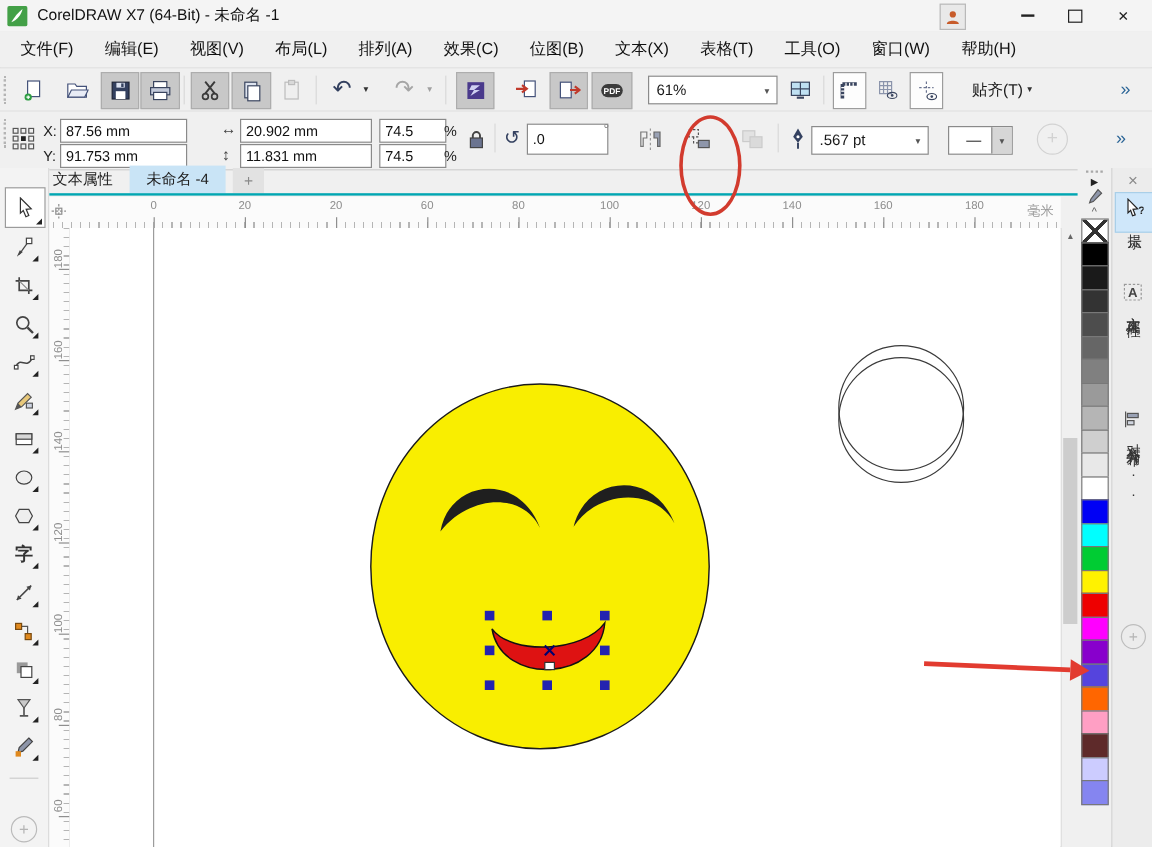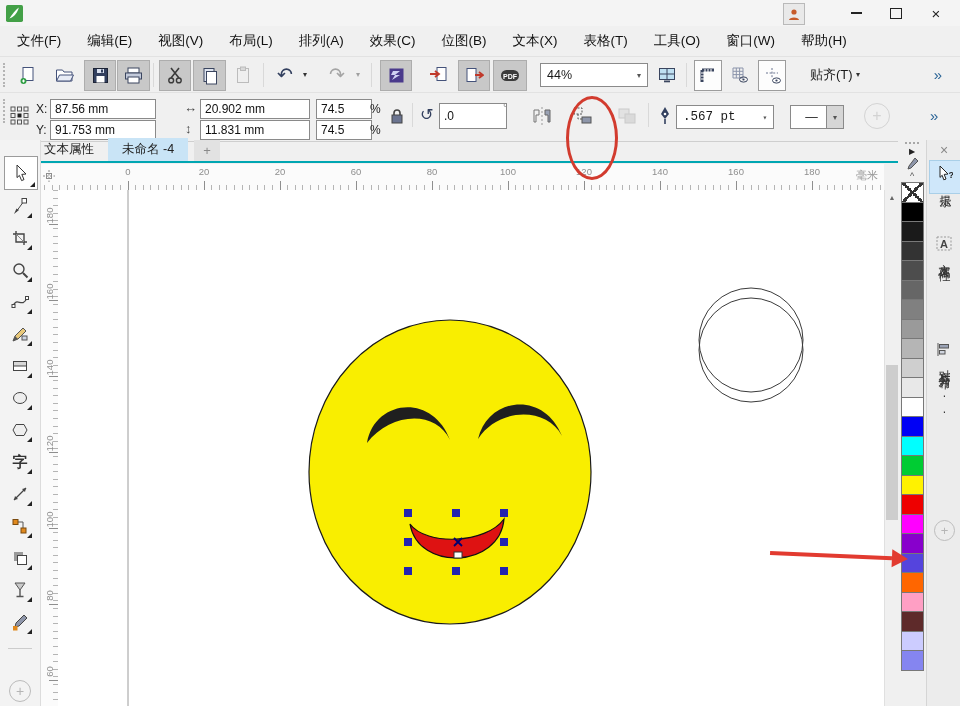--- a/index.html
+++ b/index.html
@@ -100,20 +100,21 @@
 </head>
 <body>
 
 <div id="app">
 
   <div id="titlebar">
     <svg class="logo" viewBox="0 0 20 20">
       <rect x="0" y="0" width="20" height="20" rx="2" fill="#43a047"></rect>
       <path d="M4 16 C10 14 14 8 15 3 C11 6 7 11 4 16 Z" fill="#ffffff"></path>
     </svg>
+    <span class="title">CorelDRAW X7 (64-Bit) - 未命名 -1</span>
     <span class="user-badge">
       <svg width="14" height="14" viewBox="0 0 14 14">
           <circle cx="7" cy="5" r="2.6" fill="#c75b2a"></circle>
           <path d="M2 13 C2 9.5 12 9.5 12 13 Z" fill="#c75b2a"></path>
         </svg>
     </span>
     <div class="wincontrols">
       <span class="winbtn">
           <i class="min-glyph"></i>
         </span>
@@ -213,21 +214,21 @@
           <path d="M10 8 h7 M14 5 l4 3 -4 3" stroke="#c0392b" stroke-width="1.8" fill="none"></path>
         </svg>
     </span>
     <span class="tbtn pressed" style="left:493px;width:32px;">
       <svg width="20" height="15" viewBox="0 0 20 15">
           <rect x="1" y="2" width="18" height="11" rx="5.5" fill="#3b3b3b"></rect>
           <text x="10" y="10.5" font-size="7" fill="#fff" text-anchor="middle" font-family="Liberation Sans,sans-serif" font-weight="bold">PDF</text>
         </svg>
     </span>
     <div class="combo" style="left:540px;top:6px;width:106px;height:22px;">
-      <span class="val">44%</span>
+      <span class="val">61%</span>
       <span class="cc">▾</span>
     </div>
     <span class="tbtn" style="left:654px;width:26px;">
       <svg width="18" height="16" viewBox="0 0 18 16">
           <rect x="1.5" y="1.5" width="15" height="11" fill="#bfe0f2" stroke="#3a455f"></rect>
           <path d="M9 1.5 v11 M1.5 7 h15" stroke="#3a455f"></path>
           <rect x="6" y="13.5" width="6" height="1.8" fill="#3a455f"></rect>
         </svg>
     </span>
     <span class="tsep" style="left:686px;"></span>
@@ -317,21 +318,21 @@
         </svg>
     </span>
     <span class="tsep" style="left:648px;top:10px;"></span>
     <span class="abs" style="left:658px;top:13px;">
       <svg width="14" height="20" viewBox="0 0 14 20">
           <path d="M7 1 L11 8 L7 13 L3 8 Z" fill="#33405f"></path>
           <circle cx="7" cy="8" r="1.3" fill="#fff"></circle>
           <path d="M7 13 v5" stroke="#33405f" stroke-width="1.6"></path>
         </svg>
     </span>
-    <div class="combo" style="left:676px;top:12px;width:96px;height:22px;font-family:Liberation Mono, monospace;">
+    <div class="combo" style="left:676px;top:12px;width:96px;height:22px;">
       <span class="val">.567 pt</span>
       <span class="cc">▾</span>
     </div>
     <div class="combo" style="left:790px;top:12px;width:52px;height:22px;">
       <span class="val" style="text-align:center;">—</span>
       <span class="cc" style="background:#d6d6d6;height:100%;display:flex;align-items:center;justify-content:center;border-left:1px solid #8a8a8a;">▾</span>
     </div>
     <span class="abs dis" style="left:864px;top:10px;width:24px;height:24px;border:1.5px solid #aaa;border-radius:50%;display:flex;align-items:center;justify-content:center;color:#aaa;font-size:16px;">+</span>
     <span class="abs" style="left:930px;top:14px;font-size:15px;color:#2a6496;">»</span>
   </div>

